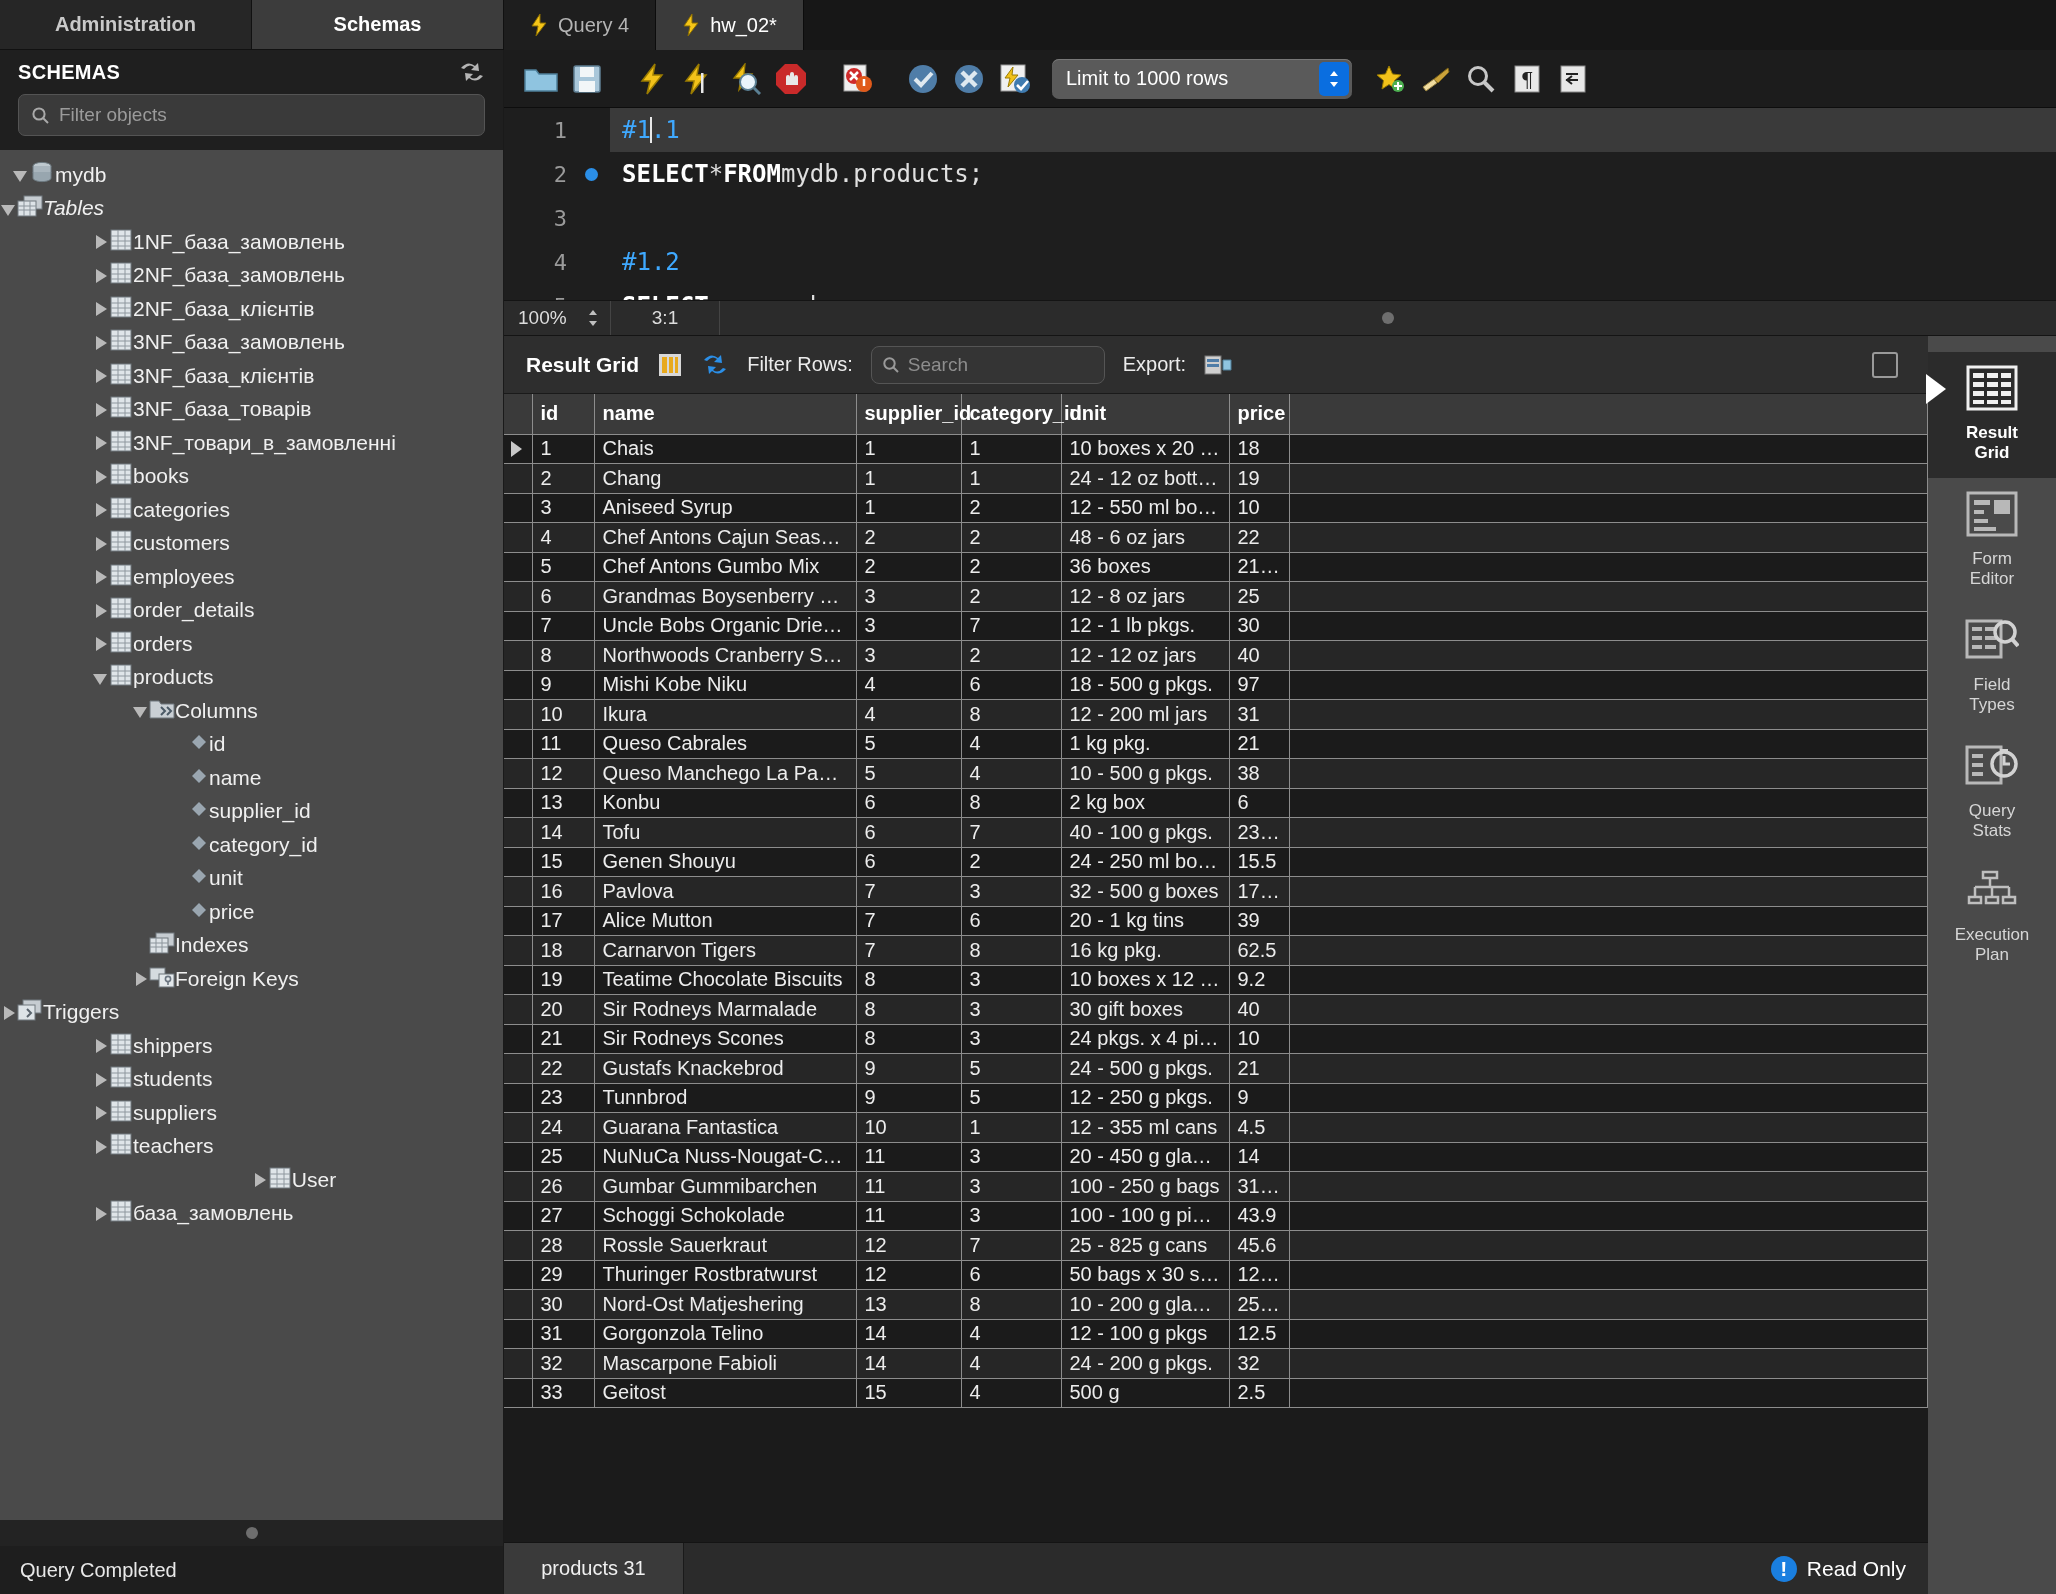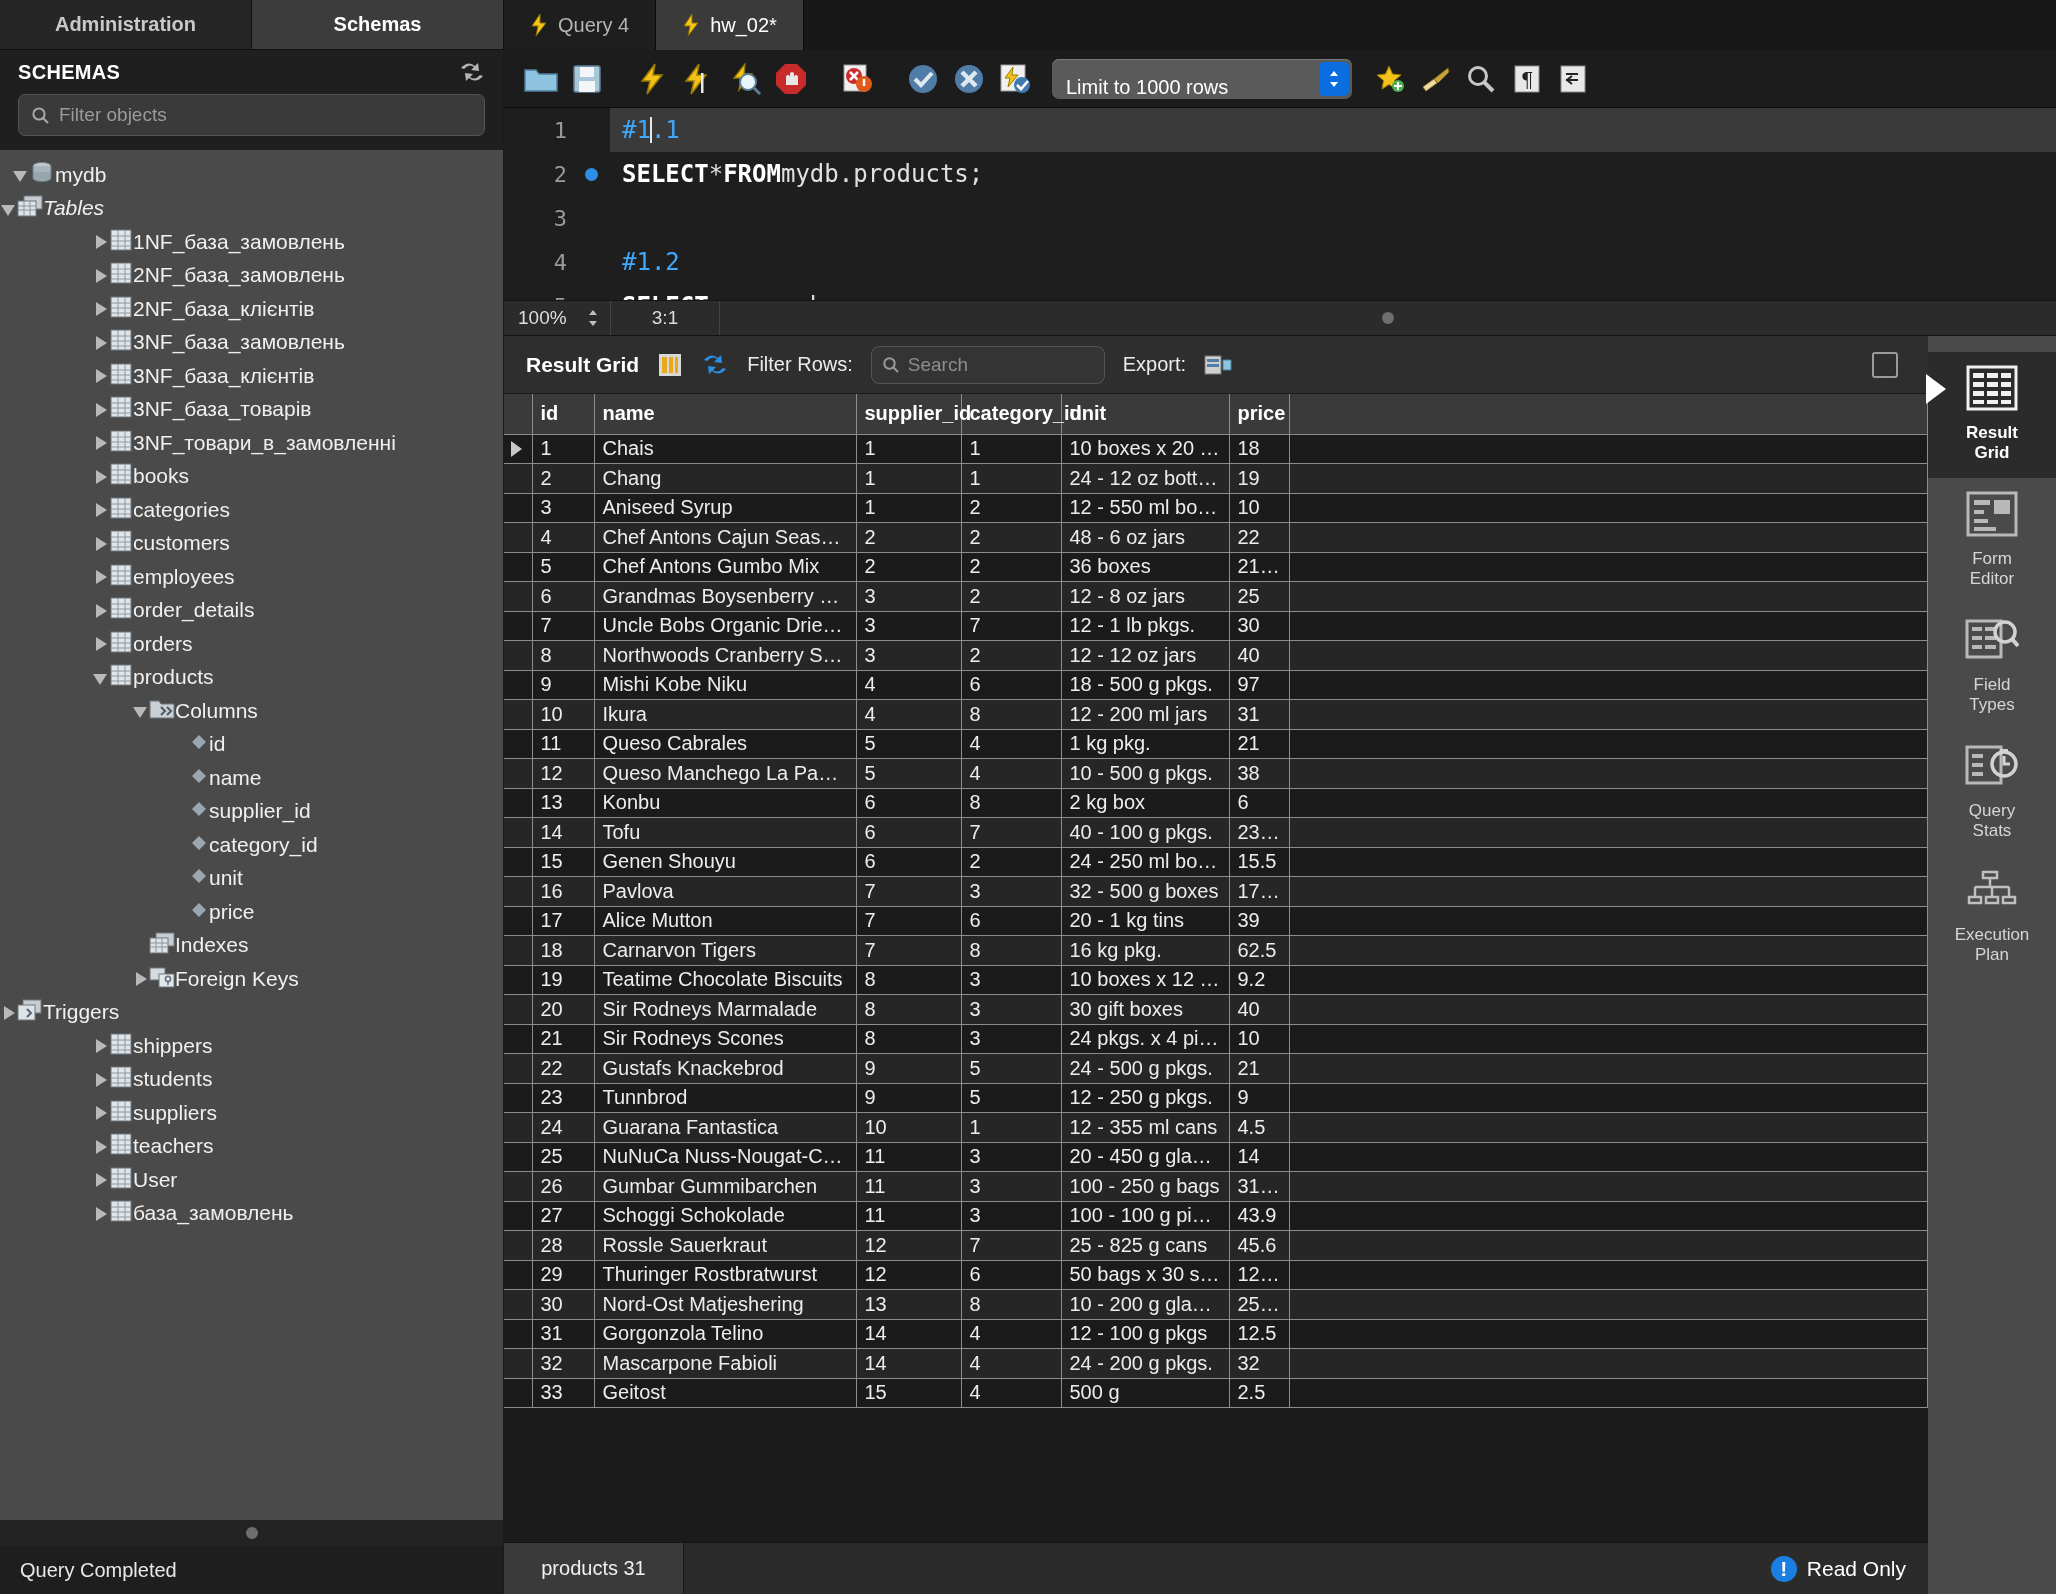--- a/index.html
+++ b/index.html
@@ -68,21 +68,21 @@
   .statusbar span { font-size: 20px; color: #e8e8e8; }
 
   
   .main { flex: 1; display: flex; flex-direction: column; min-width: 0; background: #1e1e1e; }
 
   .toolbar { height: 58px; background: #1c1c1c; display: flex; align-items: center; padding: 0 14px; gap: 0; border-bottom:1px solid #0d0d0d;}
   .tb-btn { width: 46px; height: 46px; display: flex; align-items: center; justify-content: center; }
   .tb-sep { width: 20px; }
   .limit-select {
     height: 40px; width: 300px; background: #5a5a5a; border-radius: 7px;
-    display: flex; align-items: flex-end; position: relative; margin: 0 14px;
+    display: flex; align-items: center; position: relative; margin: 0 14px;
     box-shadow: inset 0 1px 0 #787878;
   }
   .limit-select .txt { font-size: 20px; color: #fff; padding-left: 14px; }
   .limit-select .stepper {
     position: absolute; right: 3px; top: 3px; width: 30px; height: 34px;
     background: #0a6ee0; border-radius: 5px; display:flex; align-items:center; justify-content:center;
   }
 
   
   .editor { flex: 0 0 192px; background: #1e1e1e; position: relative; overflow: hidden; display:flex; }
@@ -564,21 +564,21 @@
                 <g stroke="#8e979e">
                   <line x1="2" y1="8" x2="22" y2="8"></line>
                   <line x1="2" y1="13" x2="22" y2="13"></line>
                   <line x1="2" y1="18" x2="22" y2="18"></line>
                   <line x1="9" y1="2" x2="9" y2="22"></line>
                   <line x1="16" y1="2" x2="16" y2="22"></line>
                 </g>
               </svg></span>
             <span class="lbl">teachers</span>
           </div>
-          <div class="node" style="padding-left: 92px;">
+          <div class="node" style="padding-left: 92px; justify-content: center;">
             <span class="tw closed"></span>
             <span class="ico"><svg width="24" height="24" viewBox="0 0 24 24">
                 <rect x="2" y="2" width="20" height="20" fill="#dfe5e9" stroke="#6f777d"></rect>
                 <g stroke="#8e979e">
                   <line x1="2" y1="8" x2="22" y2="8"></line>
                   <line x1="2" y1="13" x2="22" y2="13"></line>
                   <line x1="2" y1="18" x2="22" y2="18"></line>
                   <line x1="9" y1="2" x2="9" y2="22"></line>
                   <line x1="16" y1="2" x2="16" y2="22"></line>
                 </g>

